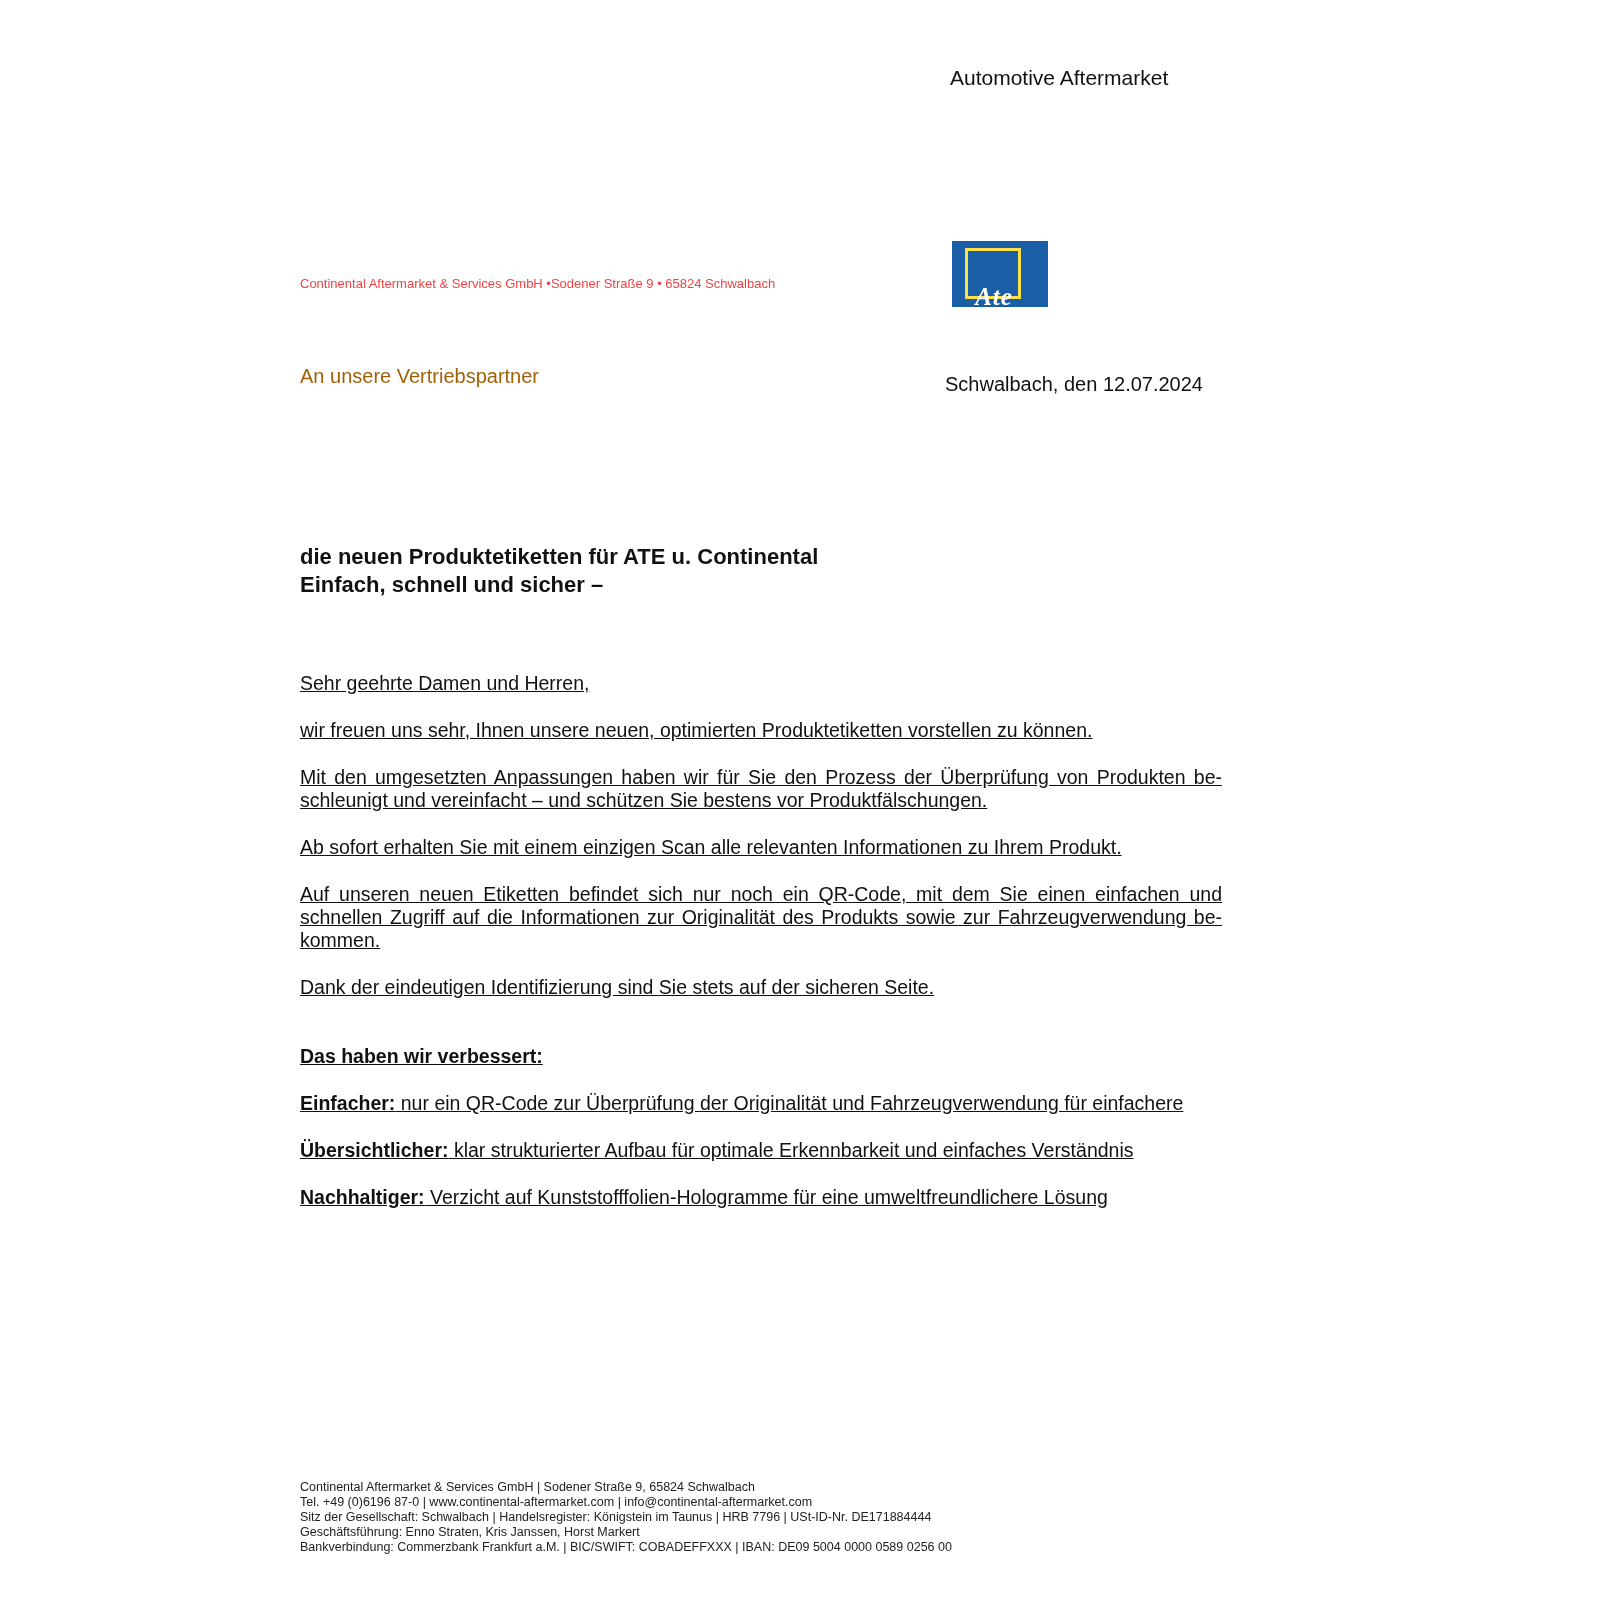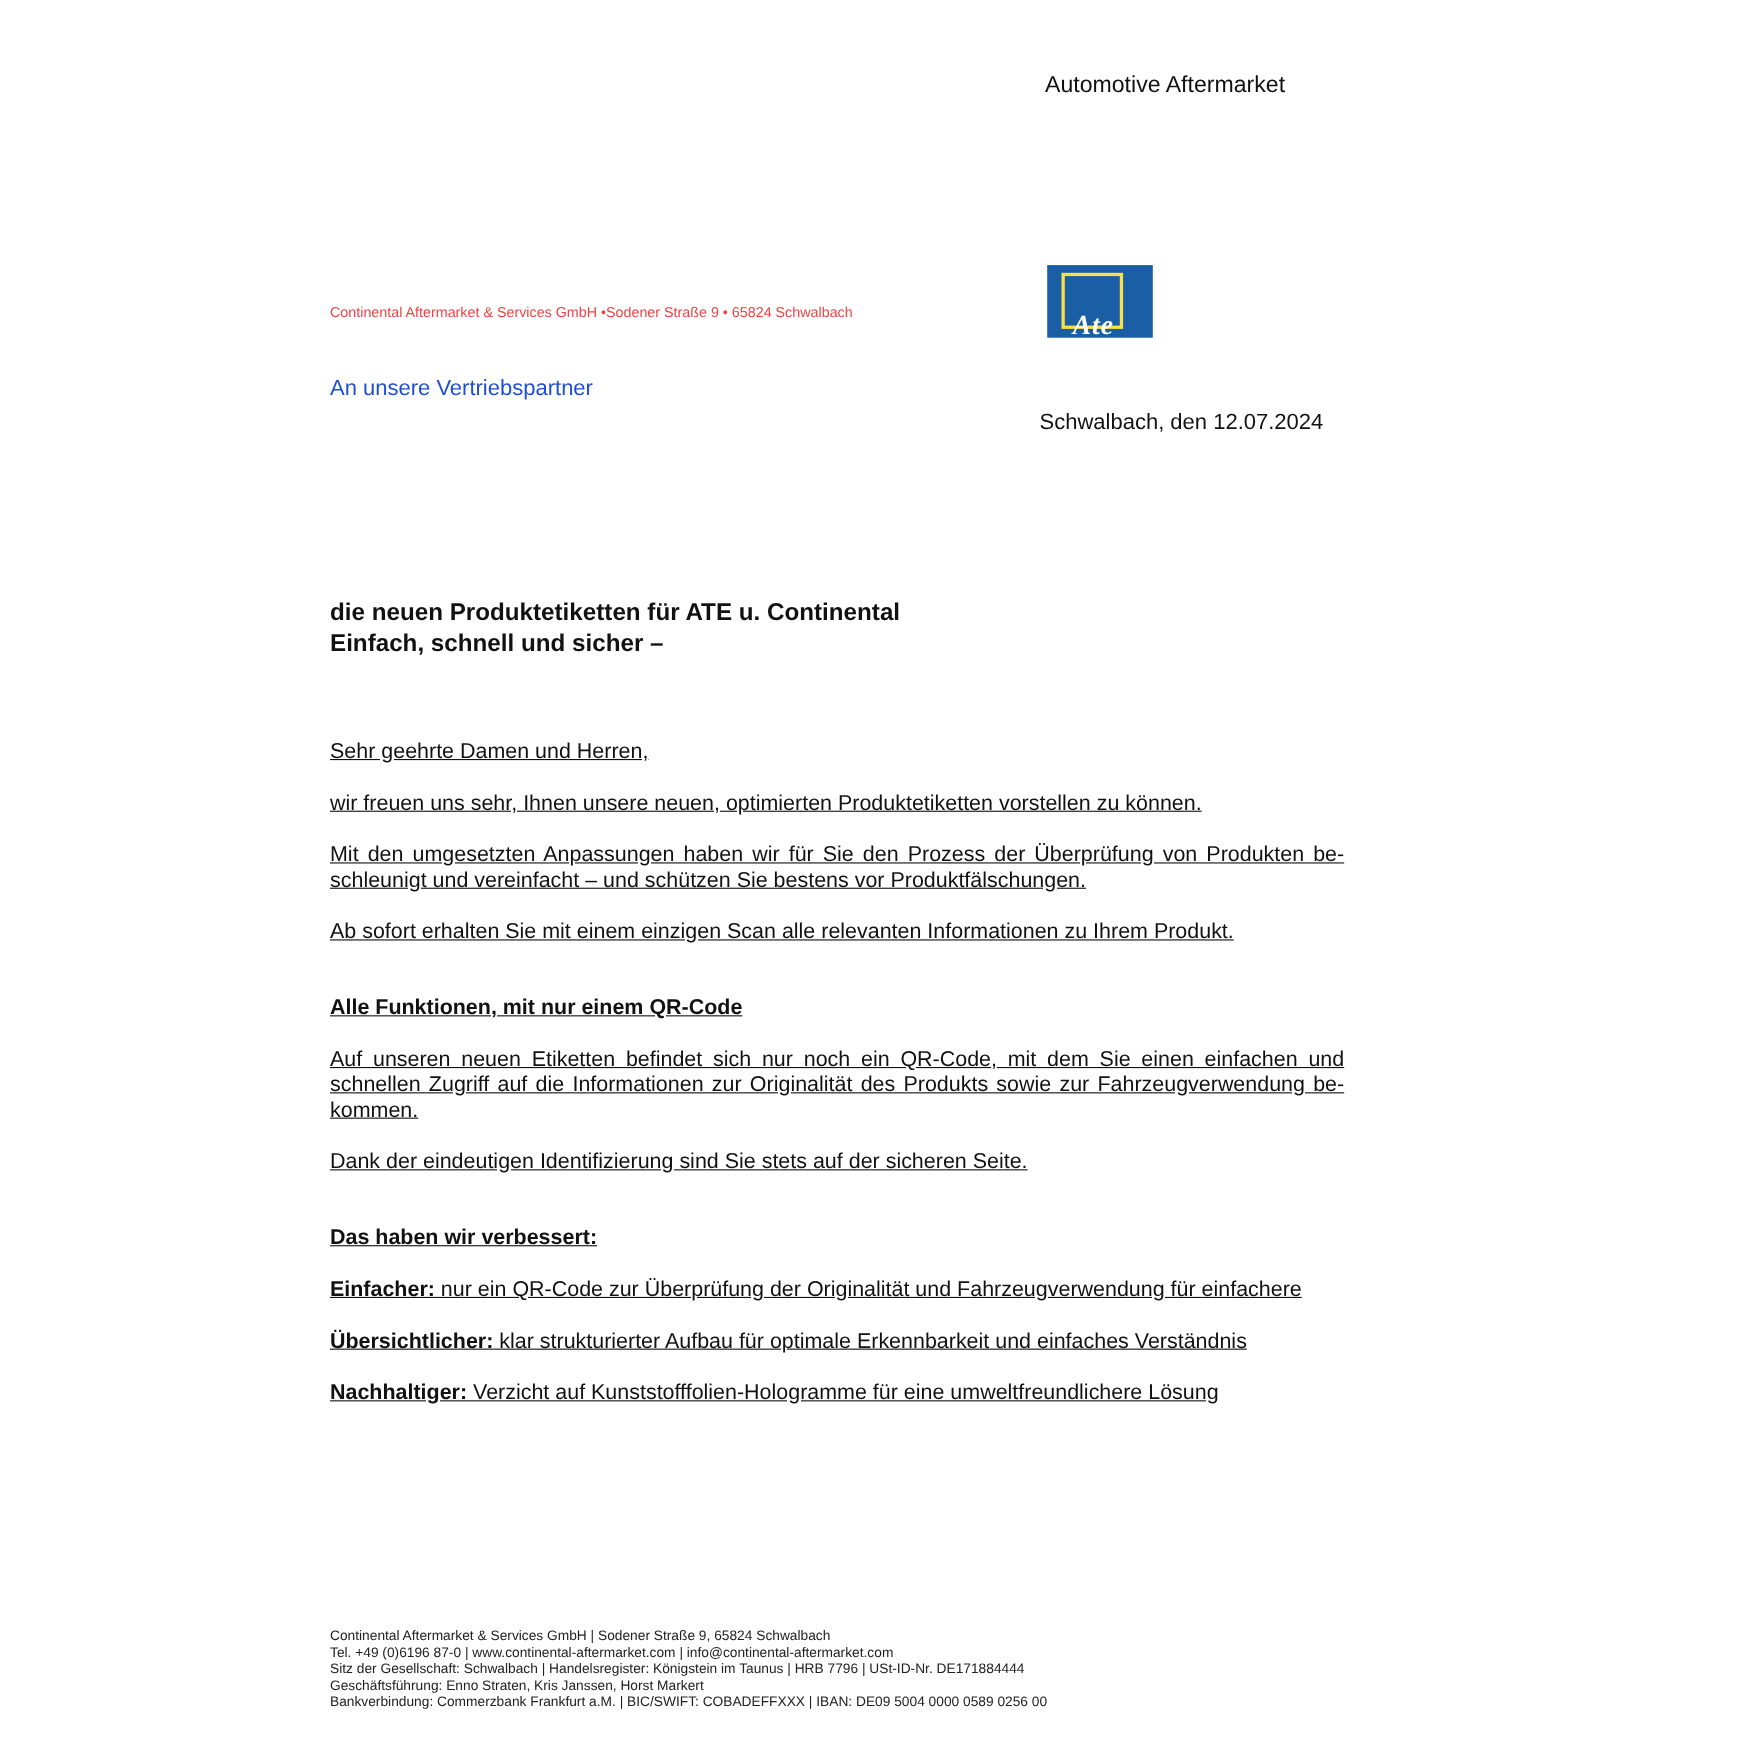--- a/index.html
+++ b/index.html
@@ -41,21 +41,21 @@
     position:absolute;left:-8px;bottom:-13px;width:68px;
     text-align:center;
     font-family:"Liberation Serif", serif;
     font-style:italic;font-weight:bold;
     font-size:25px;line-height:25px;
     color:#ffffff;
     letter-spacing:1px;
   }
 
   
-  .recipient{position:absolute;left:300px;top:342px;font-size:20px;color:#1d4ed8;}
+  .recipient{position:absolute;left:300px;top:365px;font-size:20px;color:#a16207;}
   .dateline{position:absolute;left:945px;top:373px;font-size:20px;color:#111;}
 
   
   .headline{
     position:absolute;left:300px;top:543px;
     font-size:22px;line-height:28px;font-weight:bold;color:#111;
   }
 
   
   .body{
@@ -106,23 +106,20 @@
       <div class="para">
         <div class="line"><span>wir freuen uns sehr, Ihnen unsere neuen, optimierten Produktetiketten vorstellen zu können.</span></div>
       </div>
       <div class="para">
         <div class="line just"><span>Mit den umgesetzten Anpassungen haben wir für Sie den Prozess der Überprüfung von Produkten be-</span></div>
         <div class="line"><span>schleunigt und vereinfacht – und schützen Sie bestens vor Produktfälschungen.</span></div>
       </div>
       <div class="para">
         <div class="line"><span>Ab sofort erhalten Sie mit einem einzigen Scan alle relevanten Informationen zu Ihrem Produkt.</span></div>
       </div>
-      <div class="para heading">
-        <div class="line"><span class="b">Alle Funktionen, mit nur einem QR-Code</span></div>
-      </div>
       <div class="para">
         <div class="line just"><span>Auf unseren neuen Etiketten befindet sich nur noch ein QR-Code, mit dem Sie einen einfachen und</span></div>
         <div class="line just"><span>schnellen Zugriff auf die Informationen zur Originalität des Produkts sowie zur Fahrzeugverwendung be-</span></div>
         <div class="line"><span>kommen.</span></div>
       </div>
       <div class="para">
         <div class="line"><span>Dank der eindeutigen Identifizierung sind Sie stets auf der sicheren Seite.</span></div>
       </div>
       <div class="para heading">
         <div class="line"><span class="b">Das haben wir verbessert:</span></div>

